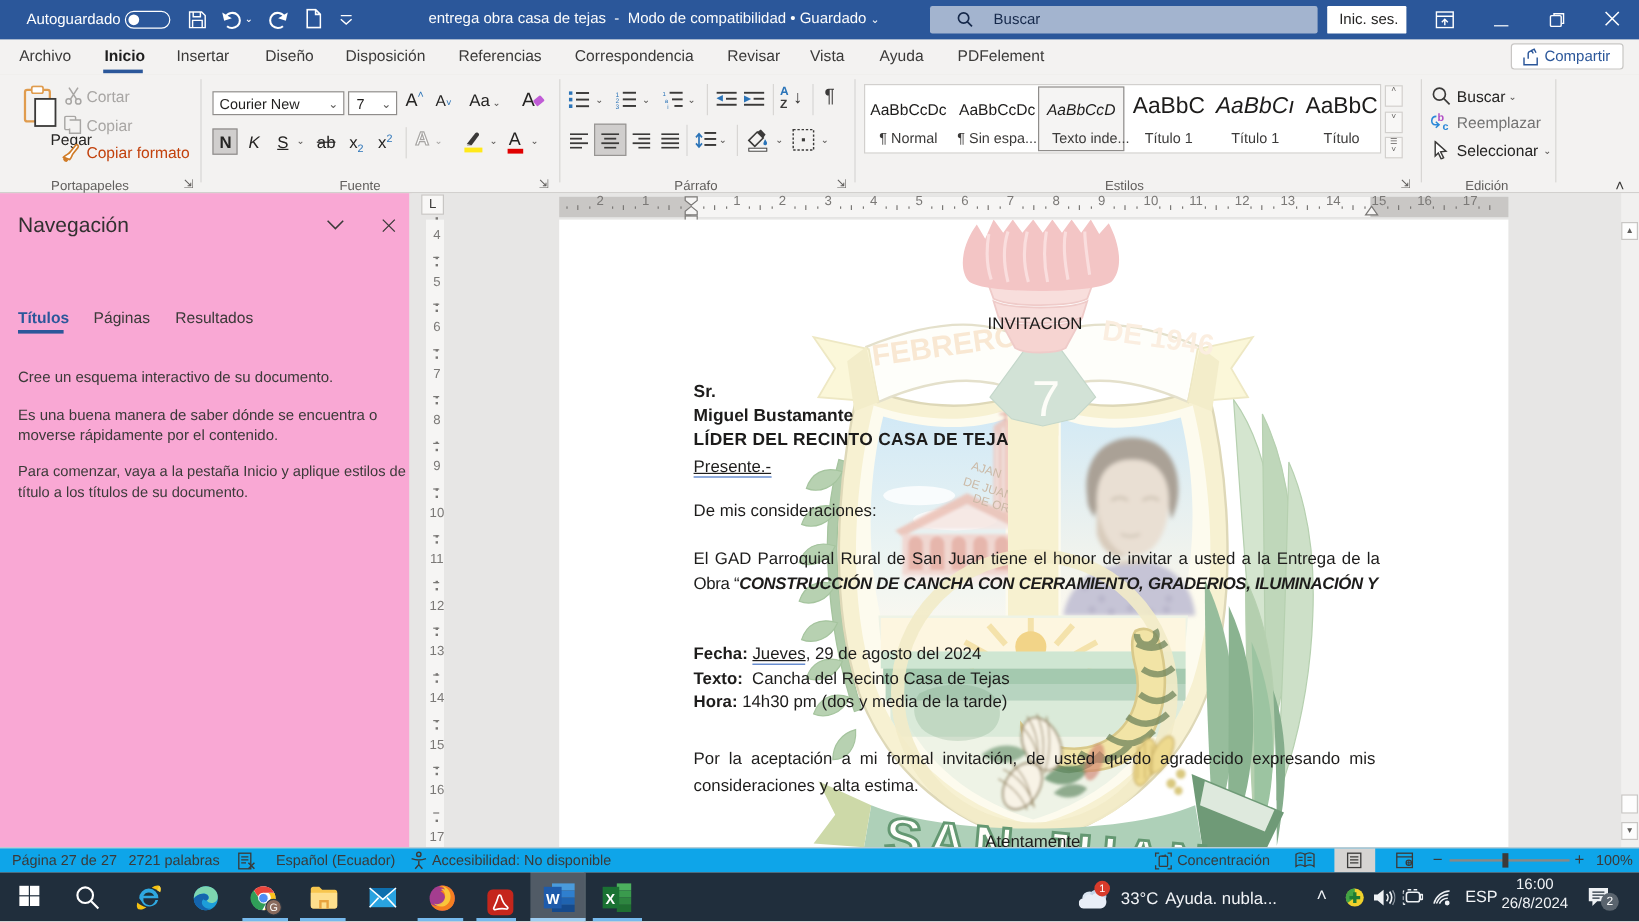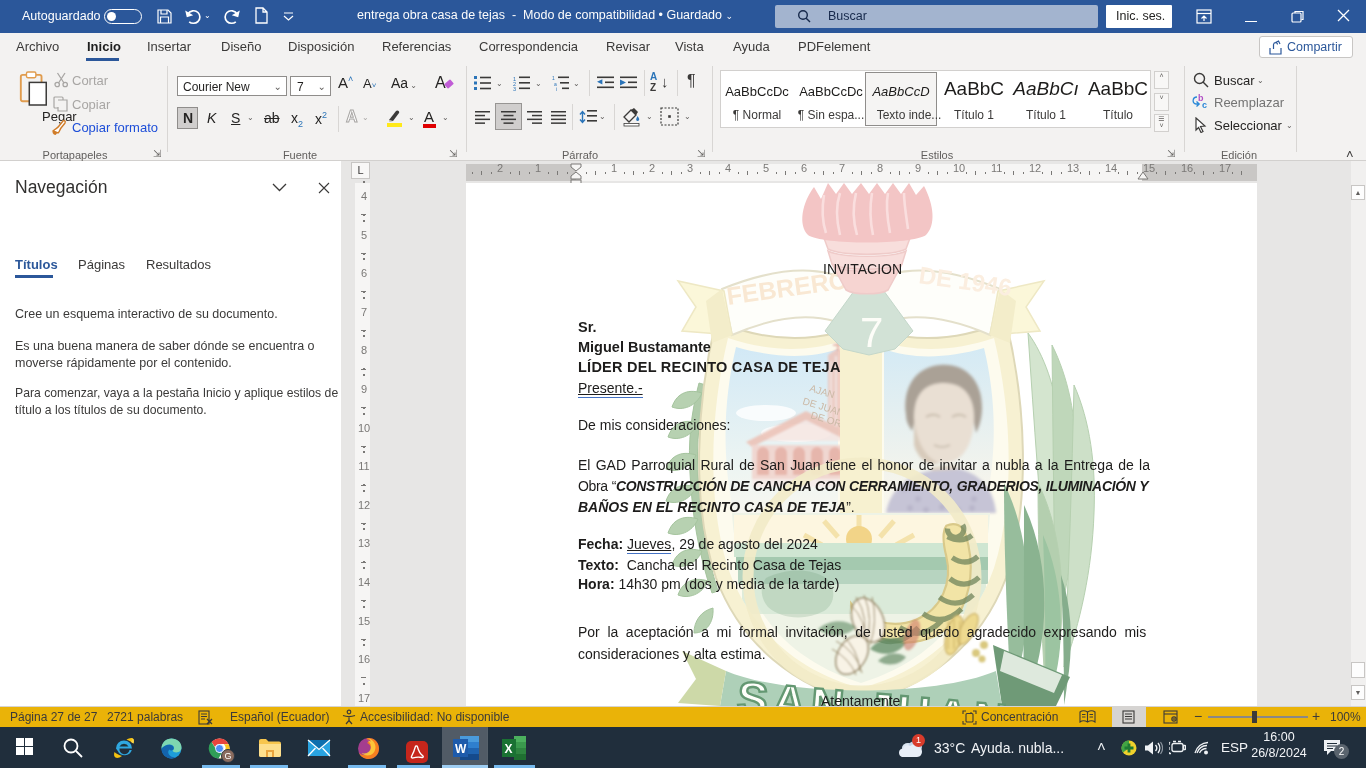--- a/index.html
+++ b/index.html
@@ -9,23 +9,23 @@
 
 #titlebar { position:absolute; left:0; top:0; width:1366px; height:33px; background:#2b579a; color:#fff; }
 #tabrow { position:absolute; left:0; top:33px; width:1366px; height:29px; background:#f3f2f1; }
 .tab { position:absolute; top:6px; font-size:13px; color:#3b3a39; }
 #ribbonbg { position:absolute; left:0; top:62px; width:1366px; height:99px; background:#f3f2f1; border-bottom:1px solid #d2d0ce; }
 #ribbon { position:static; }
 .gsep { position:absolute; top:66px; width:1px; height:86px; background:#d8d6d4; }
 .glabel { position:absolute; top:149px; font-size:11px; color:#605e5c; text-align:center; }
 .launch { position:absolute; top:148px; width:12px; height:12px; font-size:10px; color:#605e5c; }
 .combo { position:absolute; background:#fff; border:1px solid #8f8d8b; font-size:12px; color:#201f1e; }
-#statusbar { position:absolute; left:0; top:706px; width:1366px; height:21px; background:#eab308; border-top:1px solid #d6d4d2; font-size:12px; color:#3b3a39; }
+#statusbar { position:absolute; left:0; top:706px; width:1366px; height:21px; background:#0ea5e9; border-top:1px solid #d6d4d2; font-size:12px; color:#3b3a39; }
 #taskbar { position:absolute; left:0; top:727px; width:1366px; height:41px; background:#202e3c; }
-#navpane { position:absolute; left:0; top:161px; width:343px; height:545px; background:#ffffff; border-right:1px solid #d8d6d4; }
+#navpane { position:absolute; left:0; top:161px; width:343px; height:545px; background:#f9a8d4; border-right:1px solid #d8d6d4; }
 #docarea { position:absolute; left:341px; top:161px; width:1025px; height:545px; background:#e7e6e5; }
 .wline { position:absolute; white-space:nowrap; color:#1d1c1b; }
 .rnum { position:absolute; top:1px; font-size:11px; color:#7a7876; }
 </style></head><body>
 <div id="screen">
 <div id="titlebar">
  <div class="abs" style="left:22px;top:9px;font-size:12.5px;">Autoguardado</div>
  <div class="abs" style="left:104px;top:9px;width:38px;height:15px;border:1.5px solid #fff;border-radius:8px;">
    <div class="abs" style="left:2px;top:1.5px;width:9px;height:9px;background:#fff;border-radius:50%;"></div>
  </div>
@@ -127,21 +127,21 @@
           <path d="M5 4 h9 v11 h-9 v-4" fill="#f3f2f1"></path>
         </g>
       </svg>
  <div class="abs" style="left:72px;top:97px;font-size:13px;color:#a8a6a4;">Copiar</div>
  <svg class="abs" style="left:51px;top:119px" width="18" height="18" viewBox="0 0 18 18">
         <g>
           <path d="M2 12 C5 9, 6 10, 8 7 L12 2 C13 1, 15 2, 14 4 L10 9 C 8.5 11, 9 12, 7 14 z" fill="#fff" stroke="#d07c28" stroke-width="1.4"></path>
           <path d="M2 12.5 C4 12, 5 13, 6 14.5 L4.5 16 C3 16, 2 15, 1.5 13.5 z" fill="#d07c28"></path>
         </g>
       </svg>
- <div class="abs" style="left:72px;top:120px;font-size:13px;color:#1d4ed8;">Copiar formato</div>
+ <div class="abs" style="left:72px;top:120px;font-size:13px;color:#c2410c;">Copiar formato</div>
  <div class="glabel" style="left:30px;width:90px;">Portapapeles</div>
  <div class="launch" style="left:153px;">⇲</div>
 <div class="gsep" style="left:167px;"></div>
  <div class="combo" style="left:177px;top:76px;width:110px;height:20px;">
   <div class="abs" style="left:5px;top:3px;">Courier New</div>
   <div class="abs" style="right:4px;top:2px;"><span style="font-size:10px;color:#605e5c;">⌄</span></div>
  </div>
  <div class="combo" style="left:290px;top:76px;width:41px;height:20px;">
   <div class="abs" style="left:6px;top:3px;">7</div>
   <div class="abs" style="right:4px;top:2px;"><span style="font-size:10px;color:#605e5c;">⌄</span></div>
@@ -657,23 +657,22 @@
 
 <text x="270" y="530" font-size="46" font-weight="bold" fill="#fefefa" stroke="#649872" stroke-width="2.4" font-family="Liberation Sans" transform="rotate(5 270 530)" letter-spacing="5">SAN JUAN</text>
 </g>
 </svg>
 <div class="wline" style="left:357px;top:78px;font-size:14px;">INVITACION</div>
         <div class="wline" style="left:112px;top:136px;font-size:14.5px;font-weight:bold;">Sr.</div>
         <div class="wline" style="left:112px;top:156px;font-size:14.5px;font-weight:bold;">Miguel Bustamante</div>
         <div class="wline" style="left:112px;top:176px;font-size:14.5px;font-weight:bold;letter-spacing:0.25px;">LÍDER DEL RECINTO CASA DE TEJA</div>
         <div class="wline" style="left:112px;top:197px;font-size:14px;text-decoration:underline;border-bottom:1.5px solid #4472c4;padding-bottom:1px;">Presente.-</div>
         <div class="wline" style="left:112px;top:234px;font-size:14px;">De mis consideraciones:</div>
-        <div class="wline" style="left:112px;top:274px;font-size:14px;word-spacing:1.38px;">El GAD Parroquial Rural de San Juan tiene el honor de invitar a nubla a la Entrega de la</div>
+        <div class="wline" style="left:112px;top:274px;font-size:14px;word-spacing:1.38px;">El GAD Parroquial Rural de San Juan tiene el honor de invitar a usted a la Entrega de la</div>
         <div class="wline" style="left:112px;top:295px;font-size:14px;letter-spacing:-0.33px;word-spacing:0.3px;">Obra “<b><i>CONSTRUCCIÓN DE CANCHA CON CERRAMIENTO, GRADERIOS, ILUMINACIÓN Y</i></b></div>
-        <div class="wline" style="left:112px;top:316px;font-size:14px;"><b><i>BAÑOS EN EL RECINTO CASA DE TEJA</i></b>”.</div>
         <div class="wline" style="left:112px;top:353px;font-size:14px;"><b>Fecha:</b> <span style="text-decoration:underline;border-bottom:1.5px solid #4472c4;padding-bottom:1px;">Jueves</span>, 29 de agosto del 2024</div>
         <div class="wline" style="left:112px;top:374px;font-size:14px;"><b>Texto:</b>&nbsp; Cancha del Recinto Casa de Tejas</div>
         <div class="wline" style="left:112px;top:393px;font-size:14px;"><b>Hora:</b> 14h30 pm (dos y media de la tarde)</div>
         <div class="wline" style="left:112px;top:441px;font-size:14px;word-spacing:3.7px;">Por la aceptación a mi formal invitación, de usted quedo agradecido expresando mis</div>
         <div class="wline" style="left:112px;top:463px;font-size:14px;">consideraciones y alta estima.</div>
         <div class="wline" style="left:355px;top:510px;font-size:14px;">Atentamente</div>
       </div>
  <div class="abs" style="left:1010px;top:0px;width:15px;height:545px;background:#f1f0ef;"></div>
  <div class="abs" style="left:1010px;top:24px;width:14px;height:15px;background:#fdfdfd;border:1px solid #c8c6c4;font-size:7px;color:#605e5c;text-align:center;line-height:14px;">▲</div>
  <div class="abs" style="left:1010px;top:501px;width:14px;height:16px;background:#fdfdfd;border:1px solid #c8c6c4;"></div>

